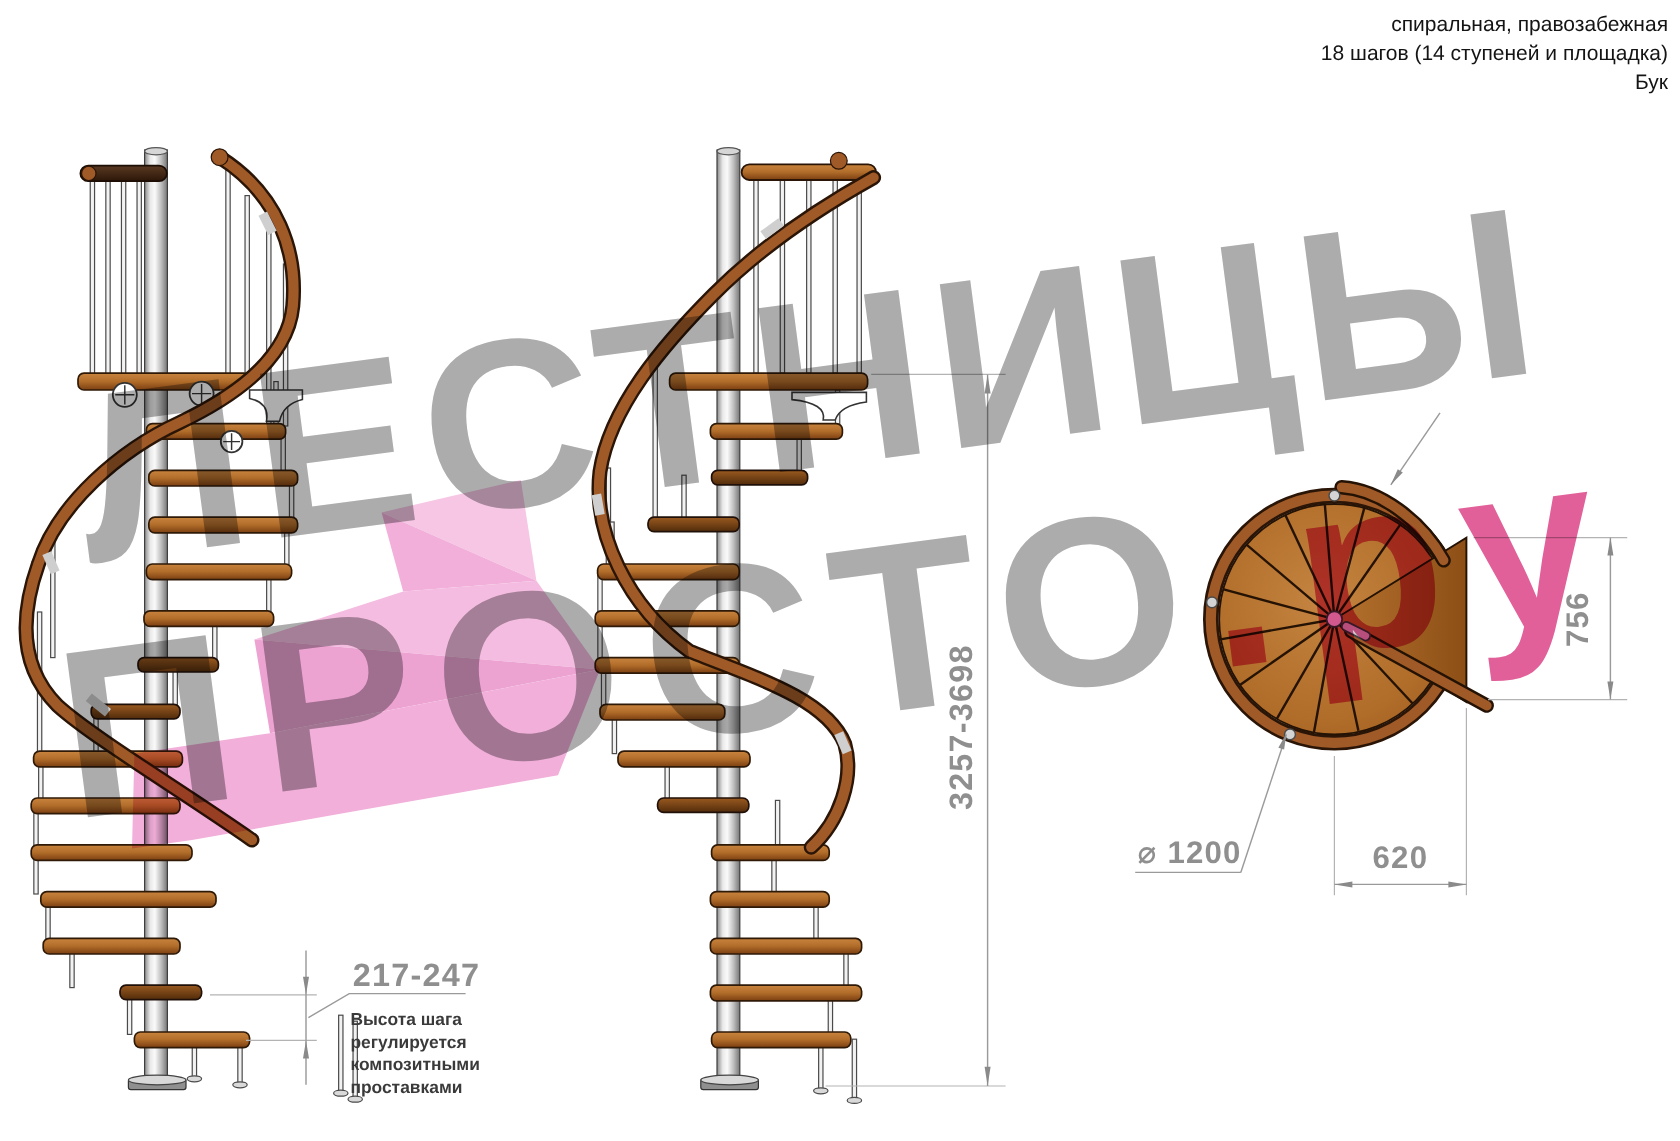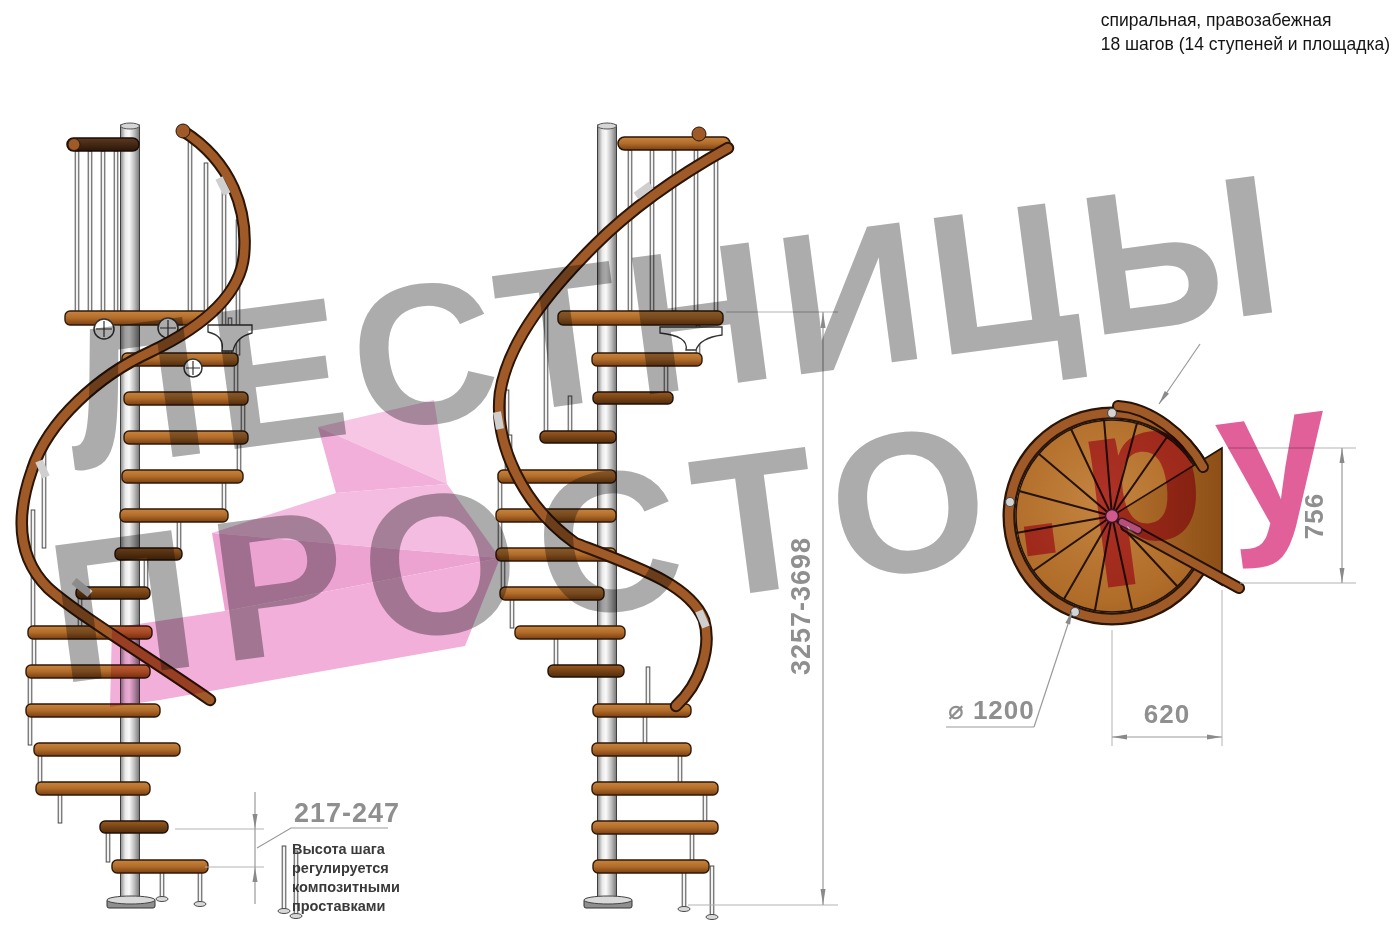--- a/index.html
+++ b/index.html
@@ -1,18 +1,18 @@
 <!DOCTYPE html>
 <html><head>
 <meta charset="utf-8">
 <style>
   html,body{margin:0;padding:0;background:#ffffff;}
   .canvas{position:relative;width:1400px;height:951px;background:#fff;overflow:hidden;
           font-family:"Liberation Sans",sans-serif;}
-  .hdr{position:absolute;top:8px;right:10px;text-align:left;color:#141414;
+  .hdr{position:absolute;top:8px;right:10px;text-align:right;color:#141414;
        font-size:17.5px;line-height:24px;font-weight:normal;}
   svg text{font-family:"Liberation Sans","DejaVu Sans",sans-serif;}
   .dim-big{font-size:27px;font-weight:bold;fill:#8f8f8f;letter-spacing:1px;}
   .dim-mid{font-size:26px;font-weight:bold;fill:#8f8f8f;letter-spacing:1px;}
   .note-t{font-size:14.5px;font-weight:bold;fill:#3a3a3a;}
   .dl{stroke:#9a9a9a;stroke-width:1.2;fill:none;}
   .dlt{stroke:#b3b3b3;stroke-width:1;fill:none;}
   .ar{fill:#8a8a8a;stroke:none;}
   .tr{fill:url(#gw);stroke:#2f1a08;stroke-width:1.4;}
   .trd{fill:url(#gwd);stroke:#20100a;stroke-width:1.4;}
@@ -321,15 +321,16 @@
   
   <div class="wm-text">
     <div class="wm-l1">ЛЕСТНИЦЫ</div>
     <div class="wm-l2"><span>ПРОСТО</span><span class="wm-pink">.ру</span></div>
   </div>
 
   
   <div class="hdr">
     <div>спиральная, правозабежная</div>
     <div>18 шагов (14 ступеней и площадка)</div>
+    <div>Бук</div>
   </div>
 
 </div>
 
 </body></html>

